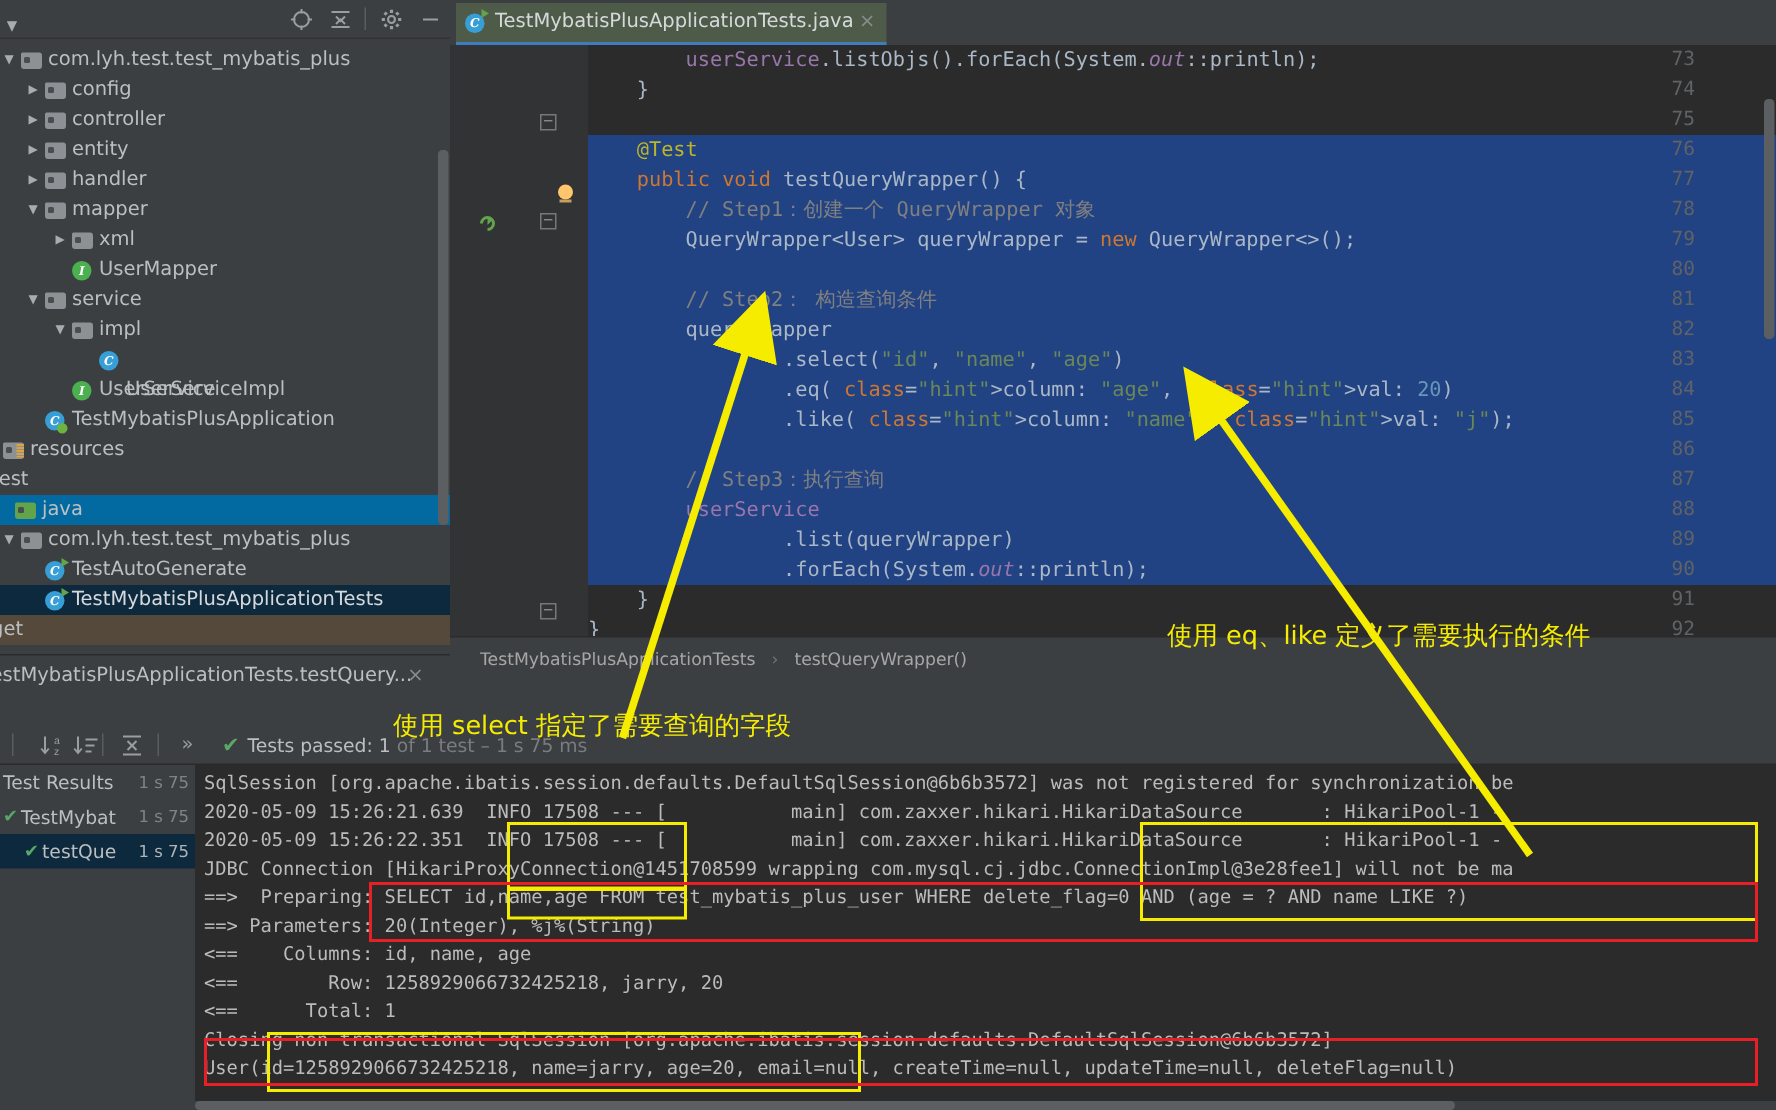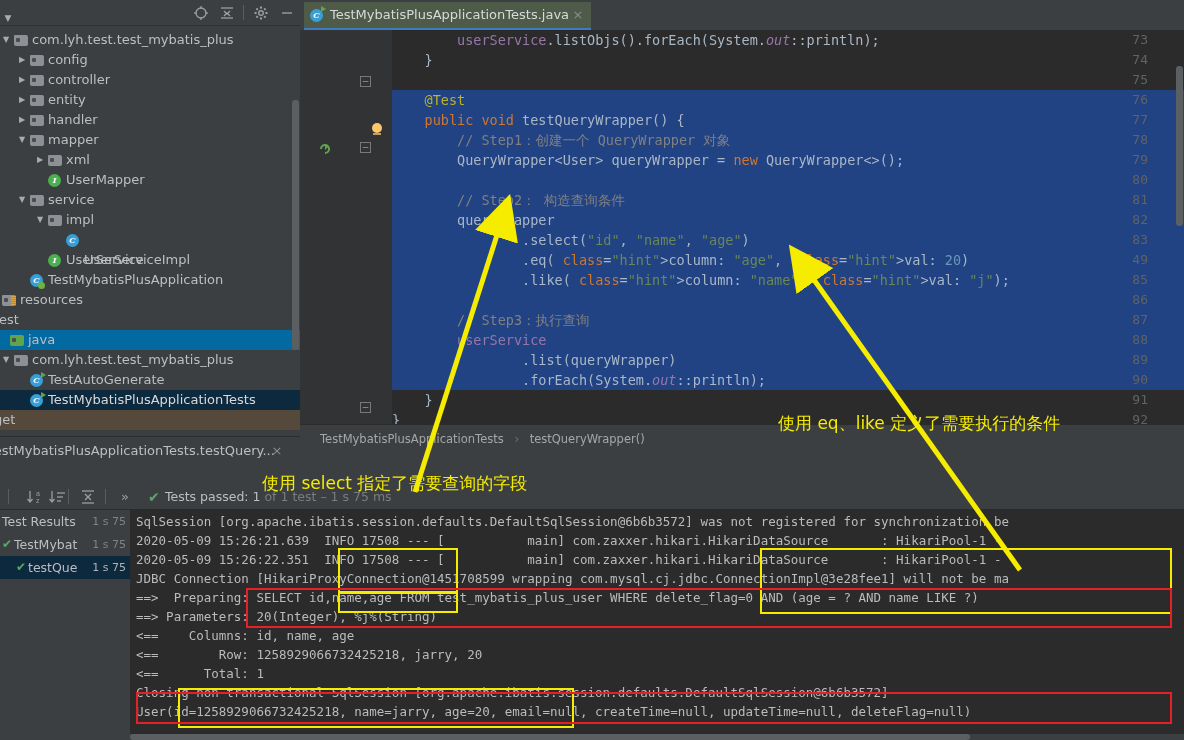--- a/index.html
+++ b/index.html
@@ -114,21 +114,21 @@
   }
   #gutter {
     position: absolute; left: 0; top: 0; width: 66px; height: 394px;
     background: #313335;
   }
   #gutter-strip {
     position: absolute; left: 66px; top: 0; width: 26px; height: 394px;
     background: #313335;
   }
   .lnum {
-    position: absolute; right: 36px; width: 40px; text-align: right;
+    position: absolute; right: 54px; width: 40px; text-align: right;
     font-family: "DejaVu Sans Mono", monospace; font-size: 13px; color: #606366;
     line-height: 20px; height: 20px;
   }
   #code-lines {
     position: absolute; left: 92px; top: 0; width: 792px; height: 394px;
     font-family: "DejaVu Sans Mono", monospace; font-size: 13.5px;
     line-height: 20px; white-space: pre;
   }
   .cl { position: absolute; left: 0; height: 20px; color: #a9b7c6; }
   #sel-block {
@@ -443,21 +443,21 @@
           <div class="lnum" style="top: 20px;">74</div>
           <div class="lnum" style="top: 40px;">75</div>
           <div class="lnum" style="top: 60px;">76</div>
           <div class="lnum" style="top: 80px;">77</div>
           <div class="lnum" style="top: 100px;">78</div>
           <div class="lnum" style="top: 120px;">79</div>
           <div class="lnum" style="top: 140px;">80</div>
           <div class="lnum" style="top: 160px;">81</div>
           <div class="lnum" style="top: 180px;">82</div>
           <div class="lnum" style="top: 200px;">83</div>
-          <div class="lnum" style="top: 220px;">49</div>
+          <div class="lnum" style="top: 220px;">84</div>
           <div class="lnum" style="top: 240px;">85</div>
           <div class="lnum" style="top: 260px;">86</div>
           <div class="lnum" style="top: 280px;">87</div>
           <div class="lnum" style="top: 300px;">88</div>
           <div class="lnum" style="top: 320px;">89</div>
           <div class="lnum" style="top: 340px;">90</div>
           <div class="lnum" style="top: 360px;">91</div>
           <div class="lnum" style="top: 380px;">92</div>
         </div>
       <div id="code-lines"><div class="cl" style="top: 0px;">        <span class="fld">userService</span>.listObjs().forEach(System.<span class="stat">out</span>::println);</div><div class="cl" style="top: 20px;">    }</div><div class="cl" style="top: 40px;"></div><div class="cl" style="top: 60px;">    <span class="ann">@Test</span></div><div class="cl" style="top: 80px;">    <span class="kw">public</span> <span class="kw">void</span> testQueryWrapper() {</div><div class="cl" style="top: 100px;">        <span class="cmt">// Step1：创建一个 QueryWrapper 对象</span></div><div class="cl" style="top: 120px;">        QueryWrapper&lt;User&gt; queryWrapper = <span class="kw">new</span> QueryWrapper&lt;&gt;();</div><div class="cl" style="top: 140px;"></div><div class="cl" style="top: 160px;">        <span class="cmt">// Step2： 构造查询条件</span></div><div class="cl" style="top: 180px;">        queryWrapper</div><div class="cl" style="top: 200px;">                .select(<span class="str">"id"</span>, <span class="str">"name"</span>, <span class="str">"age"</span>)</div><div class="cl" style="top: 220px;">                .eq( <span <span="" class="kw">class</span>=<span class="str">"hint"</span>&gt;column: <span class="str">"age"</span>,  <span <span="" class="kw">class</span>=<span class="str">"hint"</span>&gt;val: <span class="num">20</span>)</div><div class="cl" style="top: 240px;">                .like( <span <span="" class="kw">class</span>=<span class="str">"hint"</span>&gt;column: <span class="str">"name"</span>,  <span <span="" class="kw">class</span>=<span class="str">"hint"</span>&gt;val: <span class="str">"j"</span>);</div><div class="cl" style="top: 260px;"></div><div class="cl" style="top: 280px;">        <span class="cmt">// Step3：执行查询</span></div><div class="cl" style="top: 300px;">        <span class="fld">userService</span></div><div class="cl" style="top: 320px;">                .list(queryWrapper)</div><div class="cl" style="top: 340px;">                .forEach(System.<span class="stat">out</span>::println);</div><div class="cl" style="top: 360px;">    }</div><div class="cl" style="top: 380px;">}</div><div class="cl" style="top: 400px;"></div></div>

